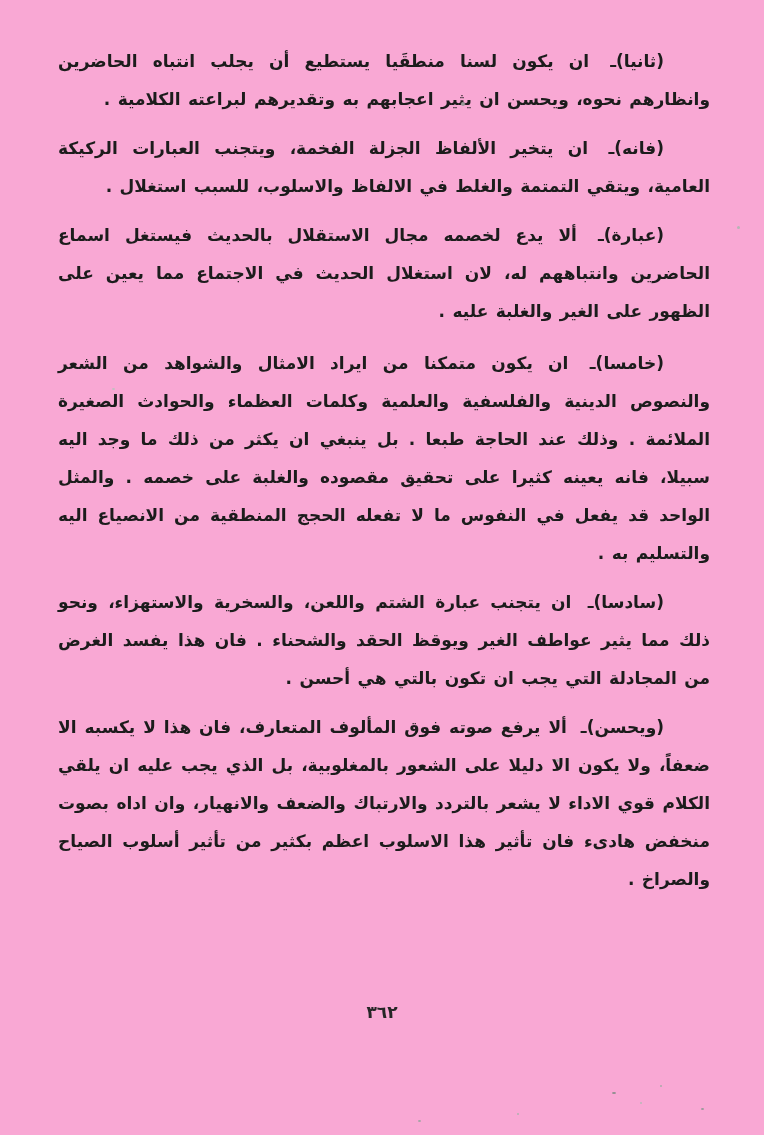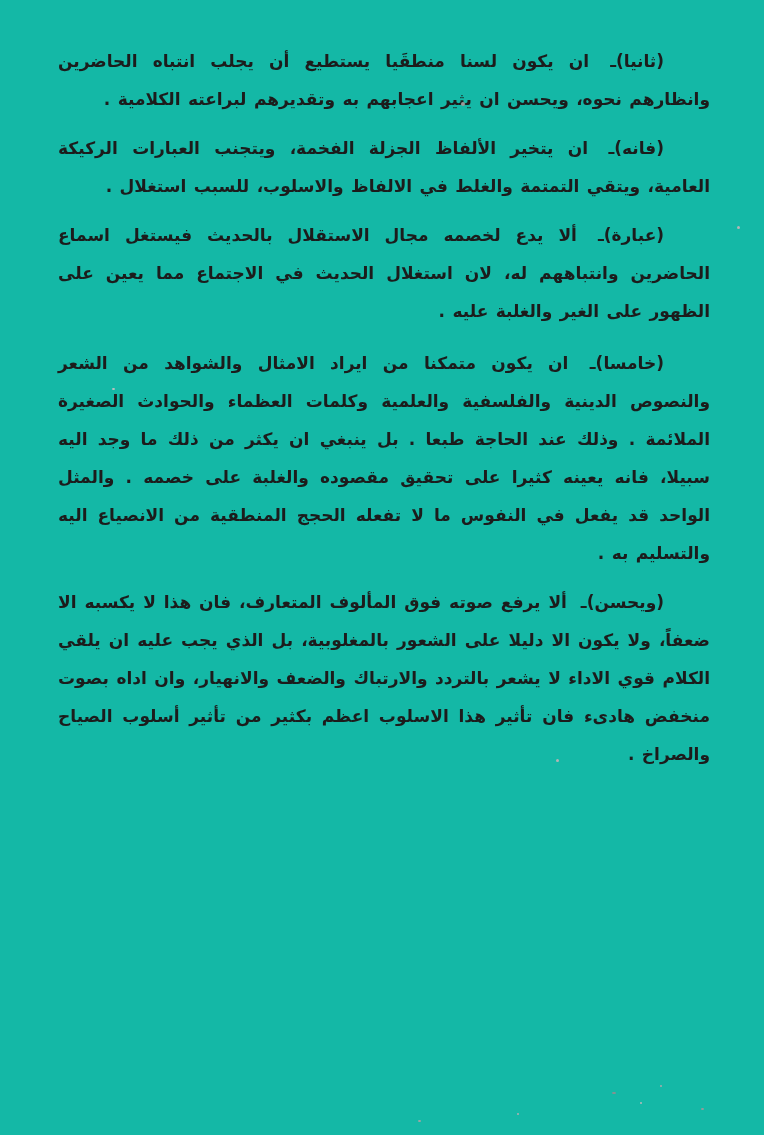--- a/index.html
+++ b/index.html
@@ -1,18 +1,18 @@
 <!DOCTYPE html>
 <html lang="ar" dir="rtl"><head>
 <meta charset="utf-8">
 <style>
   html,body{margin:0;padding:0;background:#e8e8e8;}
   .page{
     width:764px;height:1135px;
-    background:#14b8a6;
+    background:#f9a8d4;
     position:relative;
     overflow:hidden;
     direction:rtl;
     font-family:"DejaVu Sans",sans-serif;
     box-sizing:border-box;
   }
   .content{
     position:absolute;
     top:42px;right:54px;left:58px;
   }
@@ -64,30 +64,35 @@
     <p class="para">
       <span class="marker">(عبارة)ـ</span>
       <span>ألا يدع لخصمه مجال الاستقلال بالحديث فيستغل اسماع الحاضرين وانتباههم له، لان استغلال الحديث في الاجتماع مما يعين على الظهور على الغير والغلبة عليه .</span>
     </p>
 
     <p class="para gap-before">
       <span class="marker">(خامسا)ـ</span>
       <span>ان يكون متمكنا من ايراد الامثال والشواهد من الشعر والنصوص الدينية والفلسفية والعلمية وكلمات العظماء والحوادث الصغيرة الملائمة . وذلك عند الحاجة طبعا . بل ينبغي ان يكثر من ذلك ما وجد اليه سبيلا، فانه يعينه كثيرا على تحقيق مقصوده والغلبة على خصمه . والمثل الواحد قد يفعل في النفوس ما لا تفعله الحجج المنطقية من الانصياع اليه والتسليم به .</span>
     </p>
 
+    <p class="para">
+      <span class="marker">(سادسا)ـ</span>
+      <span>ان يتجنب عبارة الشتم واللعن، والسخرية والاستهزاء، ونحو ذلك مما يثير عواطف الغير ويوقظ الحقد والشحناء . فان هذا يفسد الغرض من المجادلة التي يجب ان تكون بالتي هي أحسن .</span>
+    </p>
 
     <p class="para">
       <span class="marker">(ويحسن)ـ</span>
       <span>ألا يرفع صوته فوق المألوف المتعارف، فان هذا لا يكسبه الا ضعفاً، ولا يكون الا دليلا على الشعور بالمغلوبية، بل الذي يجب عليه ان يلقي الكلام قوي الاداء لا يشعر بالتردد والارتباك والضعف والانهيار، وان اداه بصوت منخفض هادىء فان تأثير هذا الاسلوب اعظم بكثير من تأثير أسلوب الصياح والصراخ .</span>
     </p>
 
 
 
   </div>
 
+  <div class="page-number">٣٦٢</div>
 
   <span class="speck" style="left:461px;top:102px;width:4px;height:4px;"></span>
   <span class="speck" style="left:737px;top:226px;width:3px;height:3px;background:#b5b5b5;"></span>
   <span class="speck" style="left:112px;top:388px;width:3px;height:2px;background:#c0c0c0;"></span>
   <span class="speck" style="left:556px;top:759px;width:3px;height:3px;background:#b5b5b5;"></span>
   <span class="speck" style="left:612px;top:1092px;width:4px;height:2px;background:#8f8f8f;"></span>
   <span class="speck" style="left:660px;top:1085px;width:2px;height:2px;background:#aaaaaa;"></span>
   <span class="speck" style="left:701px;top:1108px;width:3px;height:2px;background:#9a9a9a;"></span>
   <span class="speck" style="left:517px;top:1113px;width:2px;height:2px;background:#b0b0b0;"></span>
   <span class="speck" style="left:418px;top:1120px;width:3px;height:2px;background:#a5a5a5;"></span>

